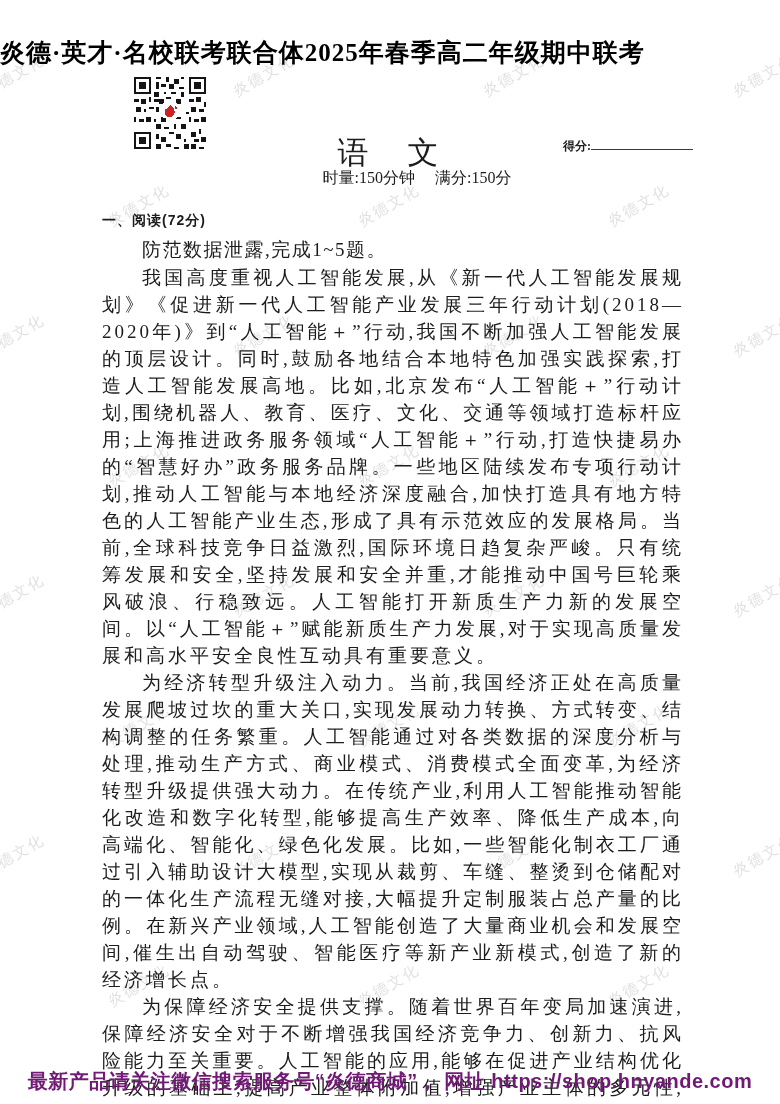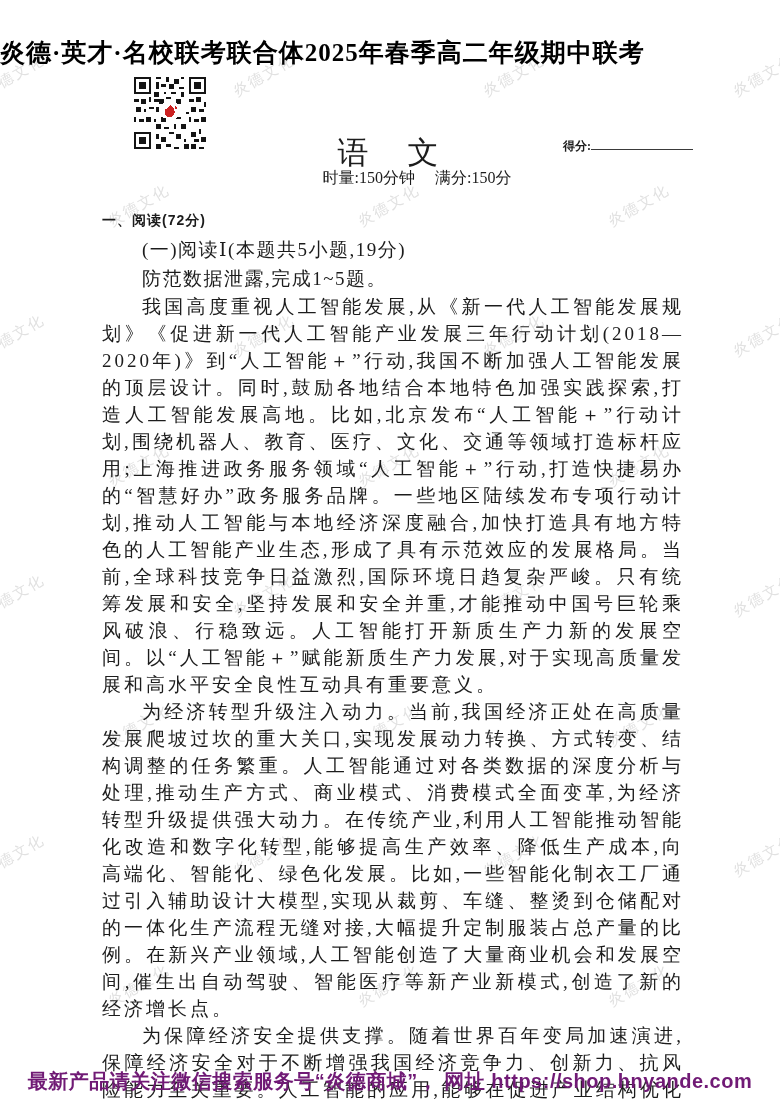--- a/index.html
+++ b/index.html
@@ -158,21 +158,20 @@
       <span>得分:</span><span class="score-line"></span>
     </div>
 
     <div class="meta">
       <span>时量:150分钟</span>
       <span>满分:150分</span>
     </div>
 
     <div class="body-text">
       <div class="h-section">一、阅读(72分)</div>
-      <div class="h-sub">(一)阅读Ⅰ(本题共5小题,19分)</div>
       <div class="h-instr">防范数据泄露,完成1~5题。</div>
       <p>我国高度重视人工智能发展,从《新一代人工智能发展规划》《促进新一代人工智能产业发展三年行动计划(2018—2020年)》到“人工智能＋”行动,我国不断加强人工智能发展的顶层设计。同时,鼓励各地结合本地特色加强实践探索,打造人工智能发展高地。比如,北京发布“人工智能＋”行动计划,围绕机器人、教育、医疗、文化、交通等领域打造标杆应用;上海推进政务服务领域“人工智能＋”行动,打造快捷易办的“智慧好办”政务服务品牌。一些地区陆续发布专项行动计划,推动人工智能与本地经济深度融合,加快打造具有地方特色的人工智能产业生态,形成了具有示范效应的发展格局。当前,全球科技竞争日益激烈,国际环境日趋复杂严峻。只有统筹发展和安全,坚持发展和安全并重,才能推动中国号巨轮乘风破浪、行稳致远。人工智能打开新质生产力新的发展空间。以“人工智能＋”赋能新质生产力发展,对于实现高质量发展和高水平安全良性互动具有重要意义。</p>
       <p>为经济转型升级注入动力。当前,我国经济正处在高质量发展爬坡过坎的重大关口,实现发展动力转换、方式转变、结构调整的任务繁重。人工智能通过对各类数据的深度分析与处理,推动生产方式、商业模式、消费模式全面变革,为经济转型升级提供强大动力。在传统产业,利用人工智能推动智能化改造和数字化转型,能够提高生产效率、降低生产成本,向高端化、智能化、绿色化发展。比如,一些智能化制衣工厂通过引入辅助设计大模型,实现从裁剪、车缝、整烫到仓储配对的一体化生产流程无缝对接,大幅提升定制服装占总产量的比例。在新兴产业领域,人工智能创造了大量商业机会和发展空间,催生出自动驾驶、智能医疗等新产业新模式,创造了新的经济增长点。</p>
       <p>为保障经济安全提供支撑。随着世界百年变局加速演进,保障经济安全对于不断增强我国经济竞争力、创新力、抗风险能力至关重要。人工智能的应用,能够在促进产业结构优化升级的基础上,提高产业整体附加值,增强产业主体的多元性,减少对单一市场或资源的依赖程度,提升应对不确定性的能力,从而提升产业链供应链韧性与安全水平。随着人工智能与实体经济深度融合,数据安全已成为全局性、系统性问题。人工智能应用有助于构建安全可控的技术框架,通过自动化监控系统,提高对网络安全威胁的实时响应能力,防范数据泄露、黑客攻击等网络风险,确保各领域信息安全。</p>
     </div>
 
     <div class="promo">最新产品请关注微信搜索服务号“炎德商城”， 网址 https://shop.hnyande.com</div>
   </div>
 
 </div>

